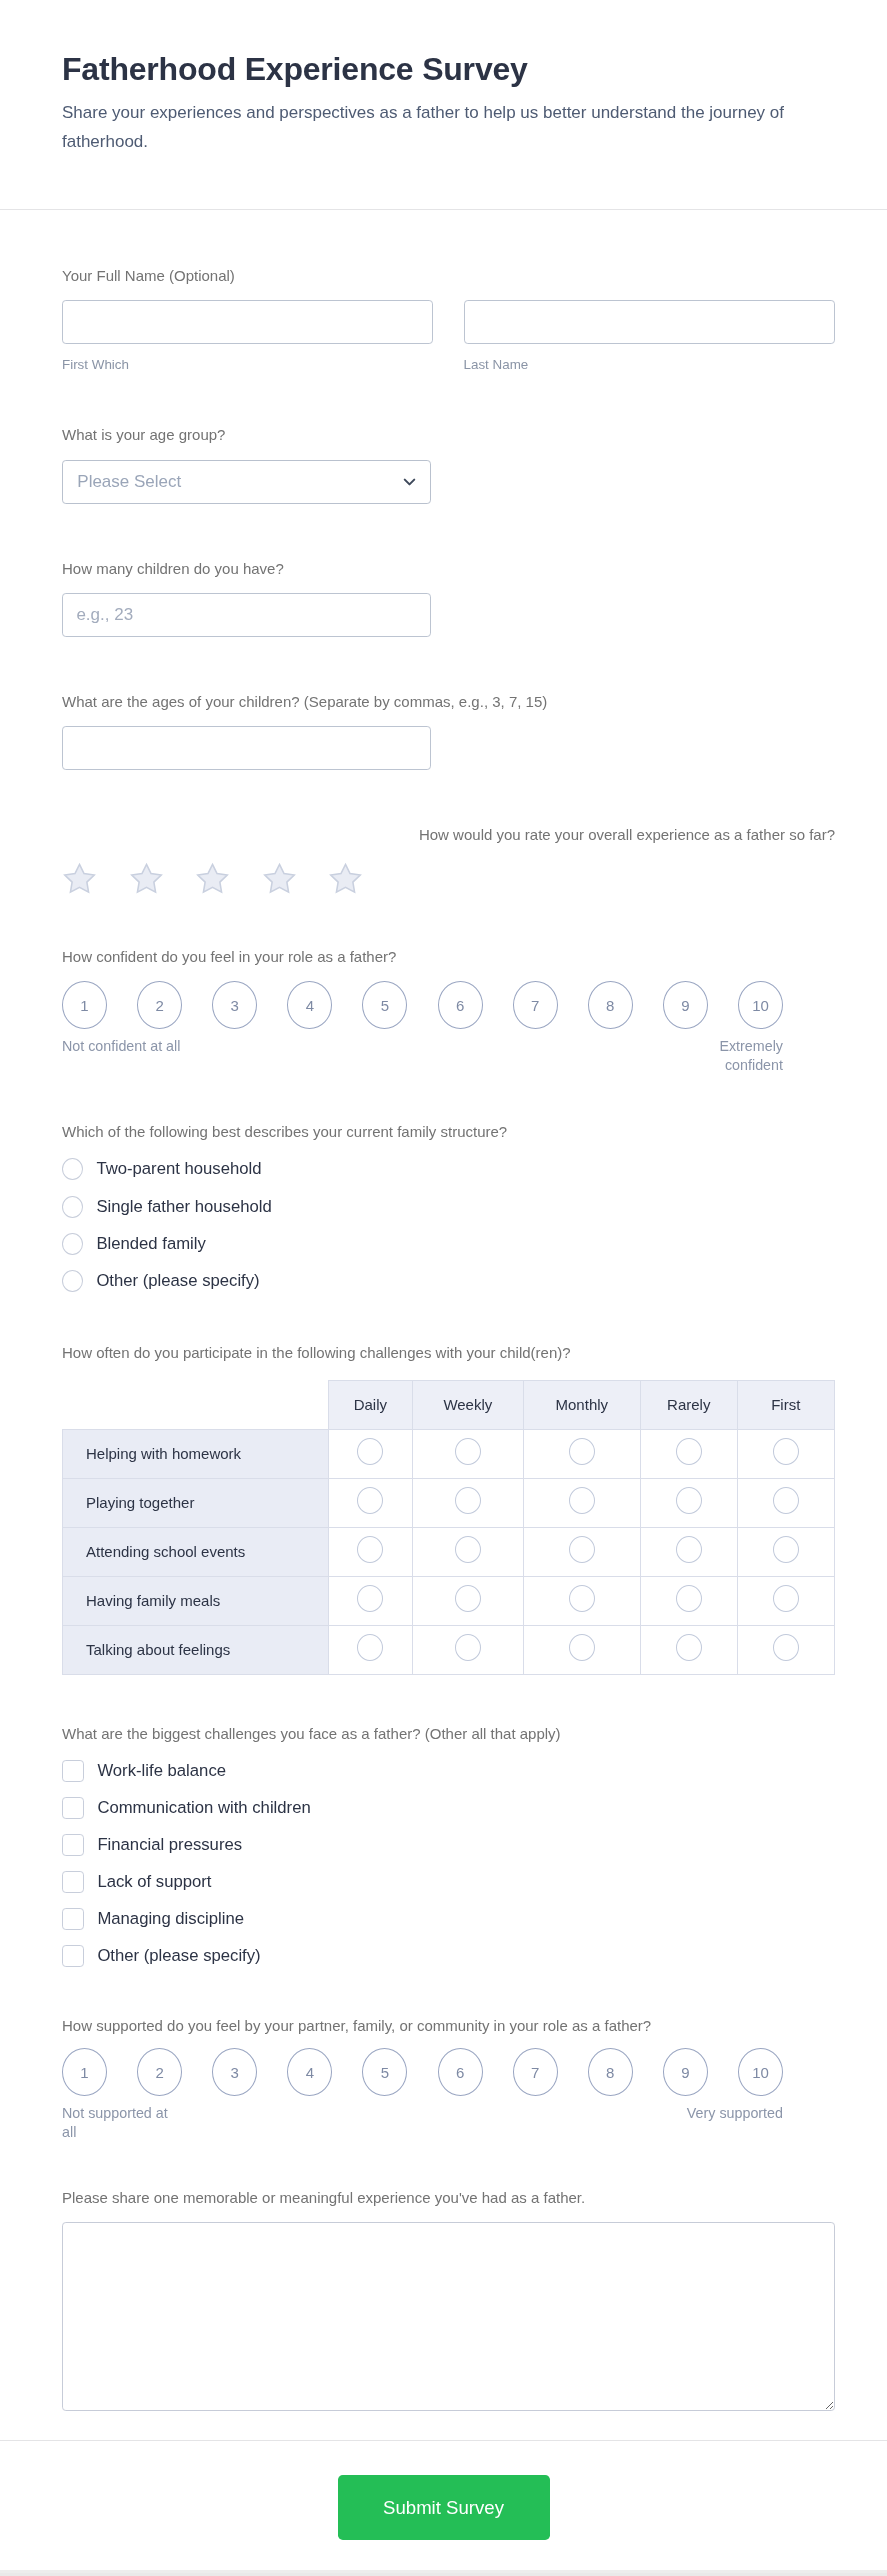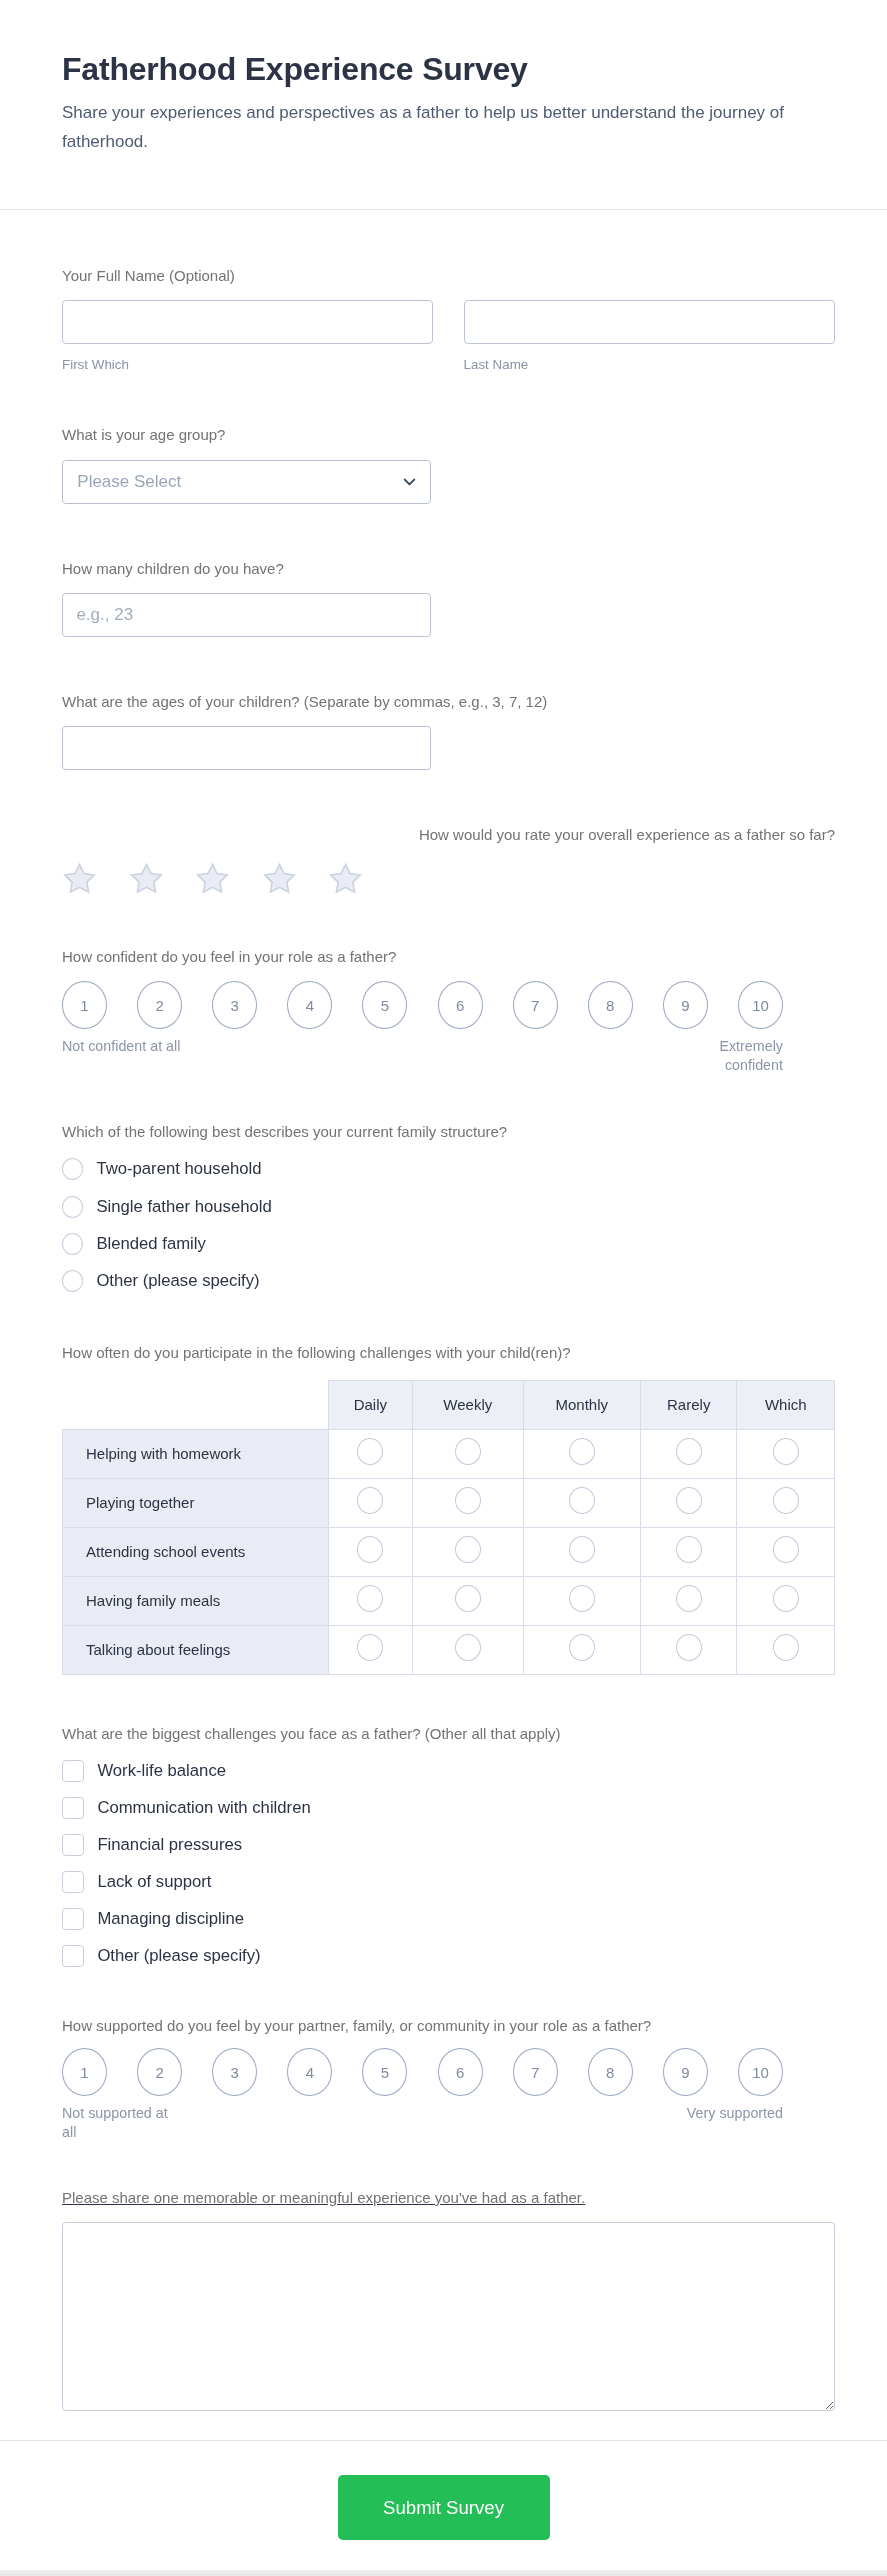--- a/index.html
+++ b/index.html
@@ -119,21 +119,21 @@
     </section>
 
     <section class="q" style="margin-top:52px;">
       <div class="q-label">How many children do you have?</div>
       <div class="ctrl">
         <input type="text" class="text-input" placeholder="e.g., 23" style="">
       </div>
     </section>
 
     <section class="q" style="margin-top:52px;">
-      <div class="q-label">What are the ages of your children? (Separate by commas, e.g., 3, 7, 12)</div>
+      <div class="q-label">What are the ages of your children? (Separate by commas, e.g., 3, 7, 15)</div>
       <div class="ctrl">
         <input type="text" class="text-input" style="">
       </div>
     </section>
 
     <section class="q" style="margin-top:52px;text-align:right;">
       <div class="q-label">How would you rate your overall experience as a father so far?</div>
       <div class="stars">
           <svg class="star" viewBox="0 0 24 24">
          <path d="M12 1.7l3.2 6.5 7.2 1-5.2 5 1.2 7.1-6.4-3.4-6.4 3.4 1.2-7.1-5.2-5 7.2-1z"></path>
@@ -206,21 +206,21 @@
             <col style="width: 97px;">
             <col style="width: 98px;">
           </colgroup>
           <thead>
             <tr>
               <th class="corner"></th>
               <th>Daily</th>
               <th>Weekly</th>
               <th>Monthly</th>
               <th>Rarely</th>
-              <th>Which</th>
+              <th>First</th>
             </tr>
           </thead>
           <tbody>
             <tr>
               <th class="row-label">Helping with homework</th>
               <td class="cell"><span class="m-radio"></span></td>
               <td class="cell"><span class="m-radio"></span></td>
               <td class="cell"><span class="m-radio"></span></td>
               <td class="cell"><span class="m-radio"></span></td>
               <td class="cell"><span class="m-radio"></span></td>
@@ -304,21 +304,21 @@
           <button class="scale-opt">8</button>
           <button class="scale-opt">9</button>
           <button class="scale-opt">10</button>
         </div>
       <div class="scale-labels">
         <div class="scale-left">Not supported at all</div>
         <div class="scale-right wide">Very supported</div>
       </div>
     </section>
 
-    <section class="q" style="margin-top:43px;text-decoration:underline;">
+    <section class="q" style="margin-top:43px;">
       <div class="q-label">Please share one memorable or meaningful experience you've had as a father.</div>
       <div class="ctrl">
         <textarea class="textarea" style=""></textarea>
       </div>
     </section>
 
   </main>
 
   <hr class="bottom-divider">
 

